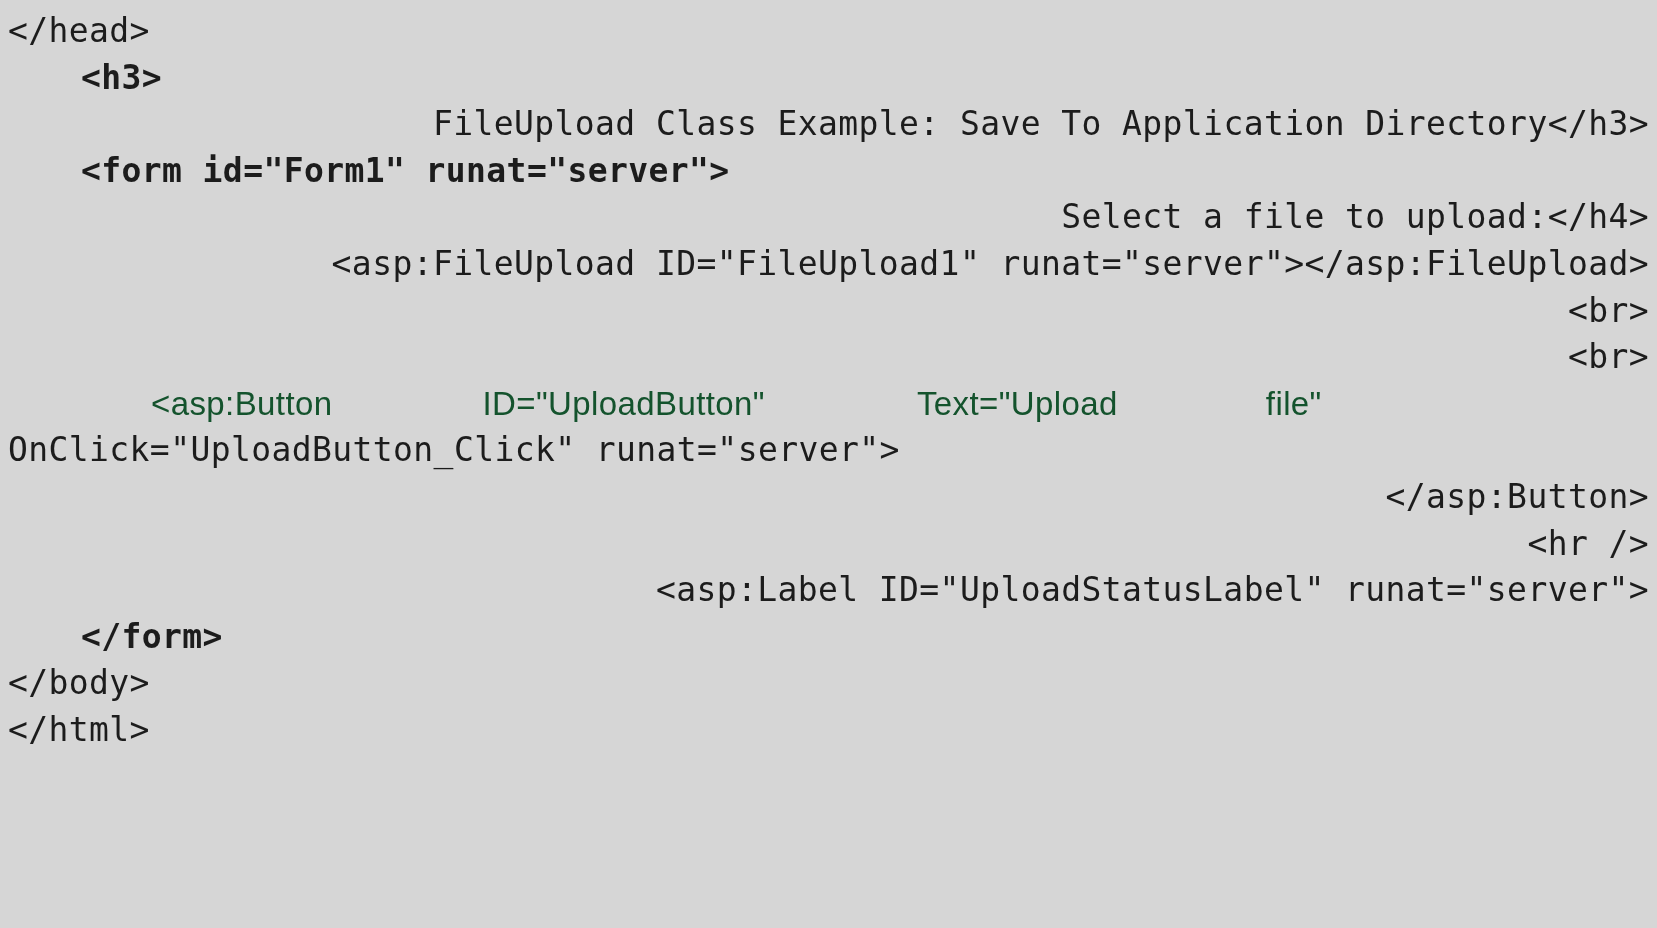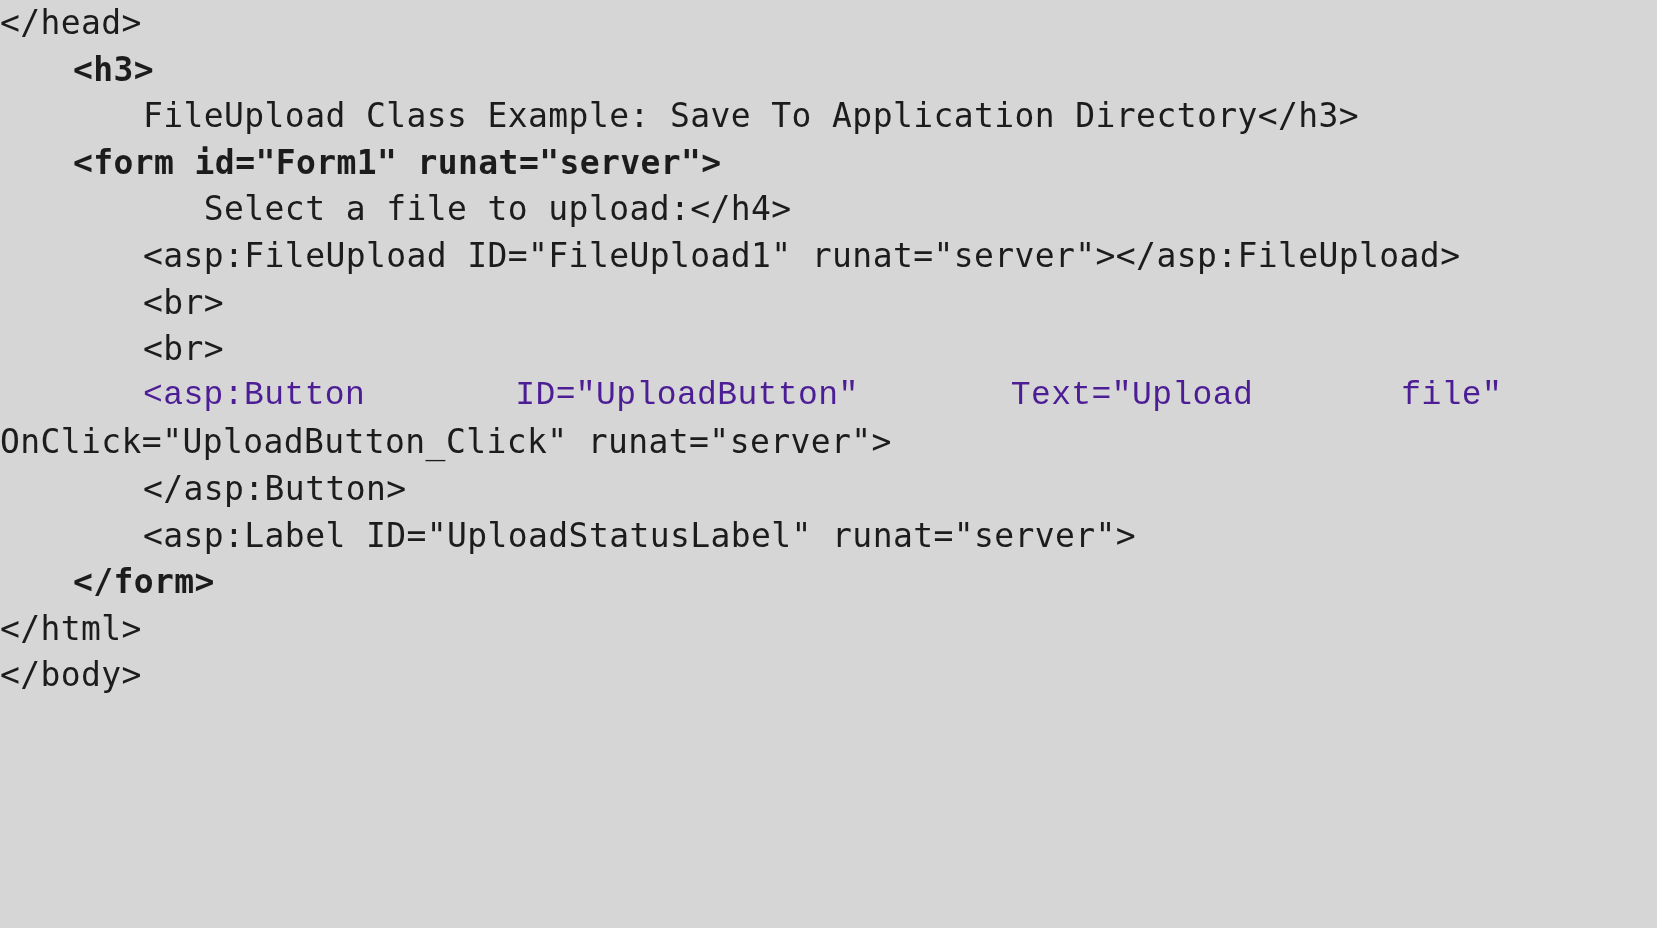--- a/index.html
+++ b/index.html
@@ -12,57 +12,57 @@
     background: #d6d6d6;
     overflow: hidden;
     font-family: "DejaVu Sans Mono", "Liberation Mono", monospace;
   }
 
   #code-listing {
     position: relative;
     width: 1657px;
     height: 928px;
     background: #d6d6d6;
-    padding: 0;
+    padding: 8px;
     box-sizing: border-box;
   }
 
   .code-line {
     position: relative;
     height: 46.6px;
     line-height: 46.6px;
     white-space: pre;
     font-family: "DejaVu Sans Mono", "Liberation Mono", monospace;
     font-size: 33px;
     letter-spacing: 0.4px;
     color: #1c1c1c;
     padding-left: 0;
     box-sizing: border-box;
     overflow: visible;
   }
 
   
   .ind0 { padding-left: 0px; }
   .ind1 { padding-left: 73px; font-weight: bold; }
-  .ind2 { padding-left: 143px; }
+  .ind2 { padding-left: 143px; text-align: right; }
 
   
   .code-line.justified {
     display: flex;
     flex-direction: row;
     justify-content: flex-start;
     padding-left: 143px;
     padding-right: 0px;
     width: 1657px;
   }
   .code-line.justified .seg {
     white-space: pre;
-    font-family: Liberation Mono, monospace;
+    font-family: Liberation Sans, sans-serif;
     font-size: 33px;
-    color: #4c1d95;
+    color: #14532d;
   }
   .code-line.justified .gap-a { width: 150px; flex: none; }
   .code-line.justified .gap-b { width: 152px; flex: none; }
   .code-line.justified .gap-c { width: 148px; flex: none; }
 </style>
 </head>
 <body>
 
 <div id="code-listing">
 
@@ -80,18 +80,19 @@
     <span class="gap-a"></span>
     <span class="seg">ID="UploadButton"</span>
     <span class="gap-b"></span>
     <span class="seg">Text="Upload</span>
     <span class="gap-c"></span>
     <span class="seg">file"</span>
   </div>
 
   <div class="code-line ind0">OnClick="UploadButton_Click" runat="server"&gt;</div>
   <div class="code-line ind2">&lt;/asp:Button&gt;</div>
+  <div class="code-line ind2">&lt;hr /&gt;</div>
   <div class="code-line ind2">&lt;asp:Label ID="UploadStatusLabel" runat="server"&gt;</div>
   <div class="code-line ind1">&lt;/form&gt;</div>
+  <div class="code-line ind0">&lt;/body&gt;</div>
   <div class="code-line ind0">&lt;/html&gt;</div>
-  <div class="code-line ind0">&lt;/body&gt;</div>
 
 </div>
 
 </body></html>

